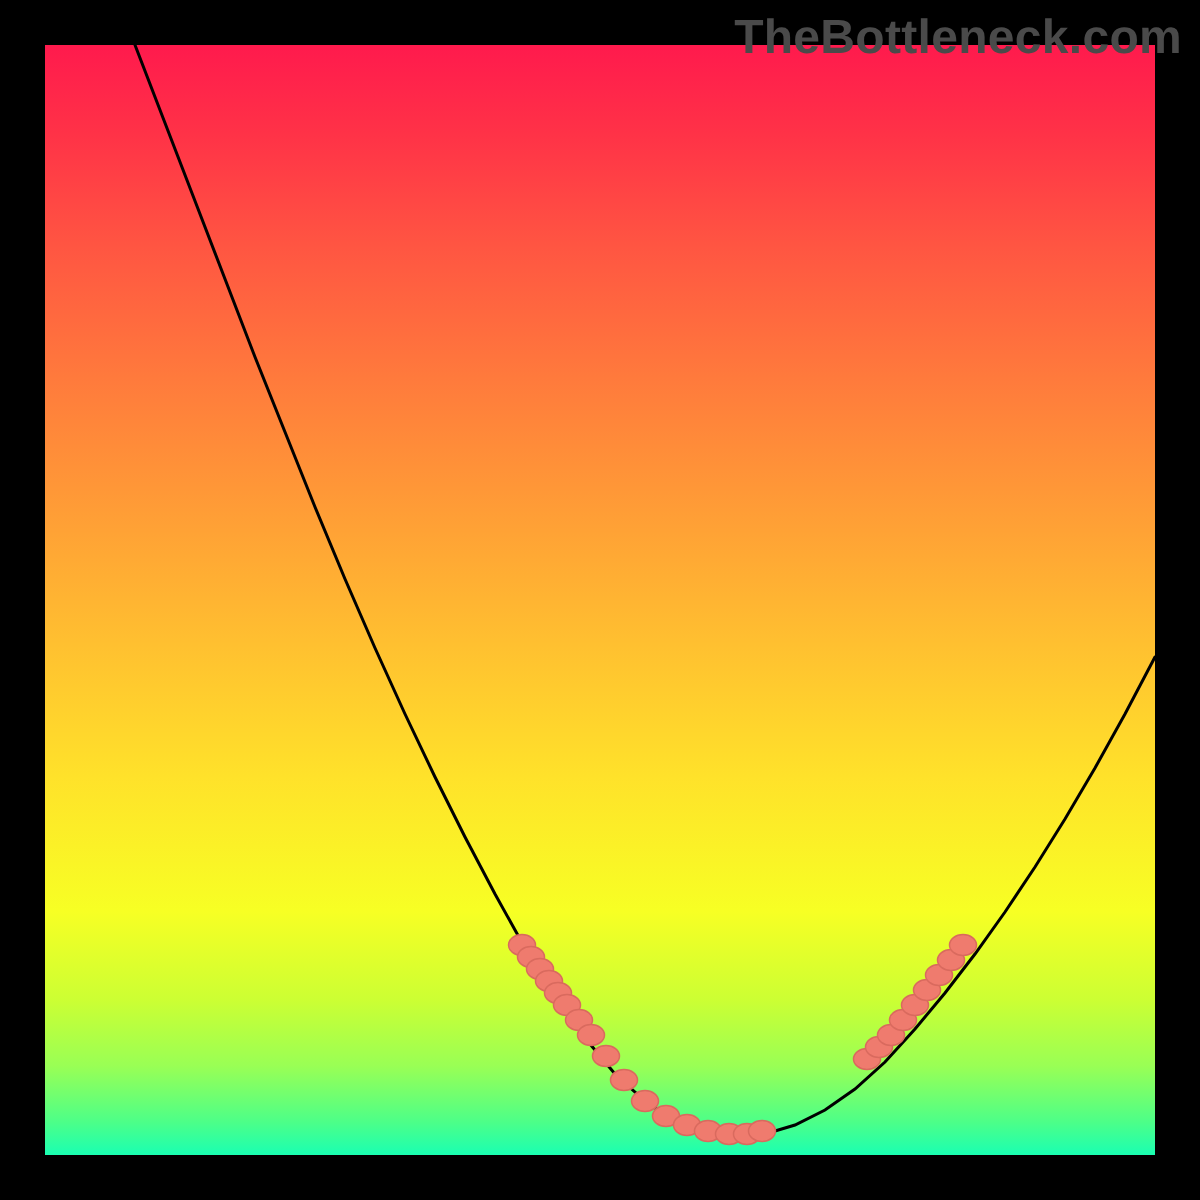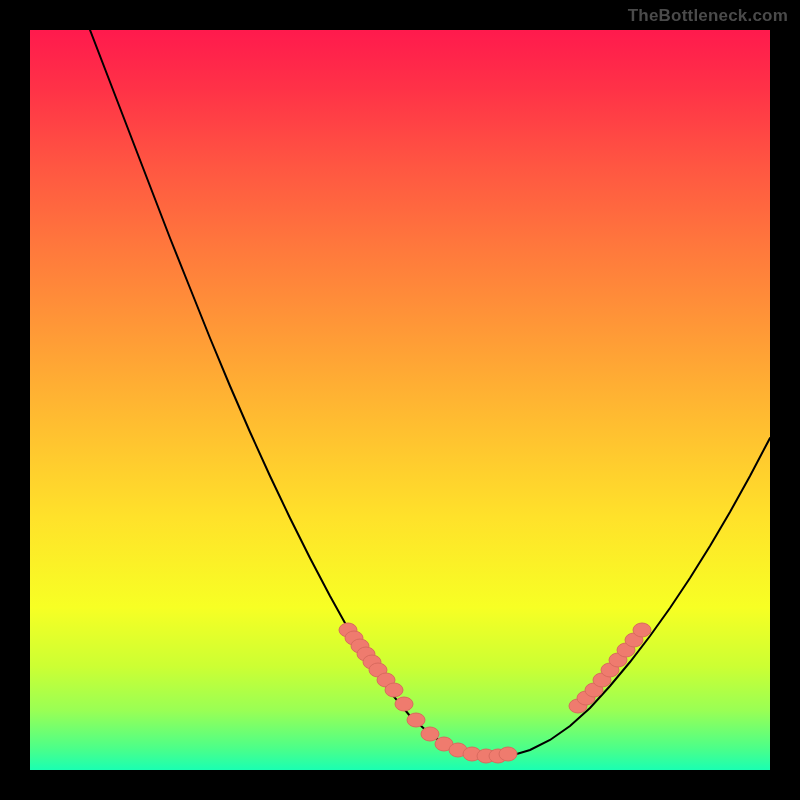--- a/index.html
+++ b/index.html
@@ -29,21 +29,21 @@
       #ccff33 86%,
       #99ff55 92%,
       #4dff88 97%,
       #1affb2 100%);
   }
   .watermark {
     position: absolute;
     top: 6px;
     right: 12px;
     color: #4a4a4a;
-    font-size: 17px;
+    font-size: 32px;
     font-weight: 600;
     letter-spacing: 0.2px;
     font-family: Arial, Helvetica, sans-serif;
     z-index: 5;
   }
   svg.plot {
     position: absolute;
     left: 0;
     top: 0;
     width: 740px;

